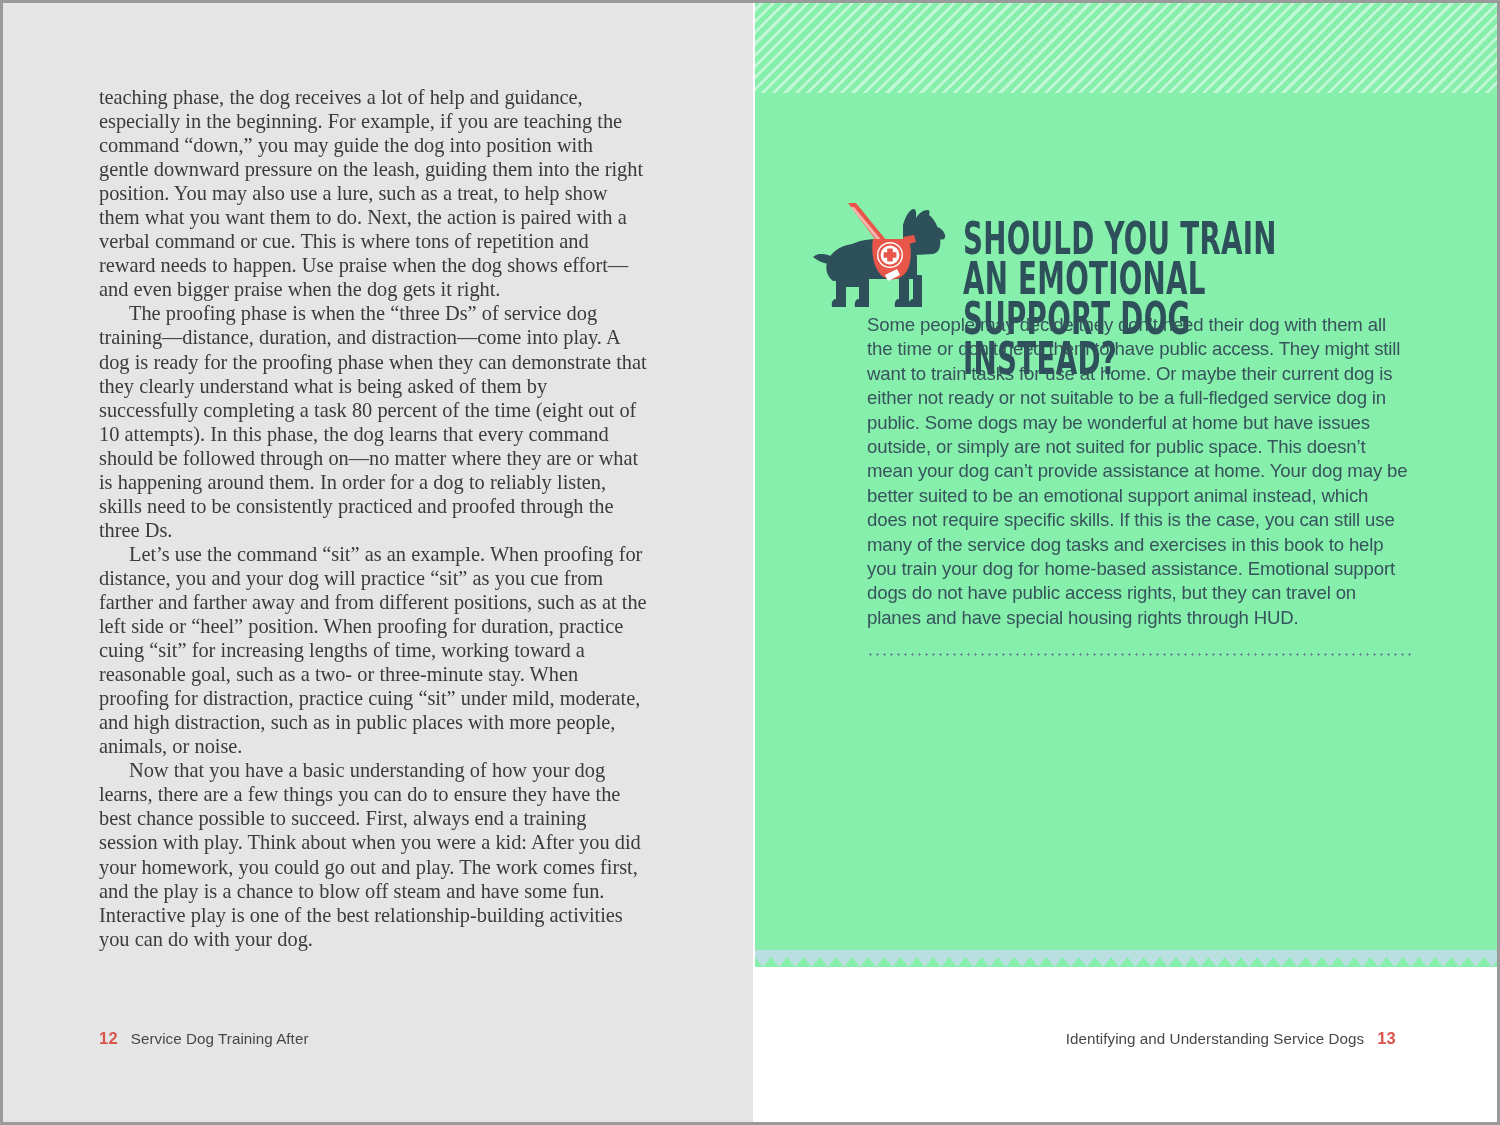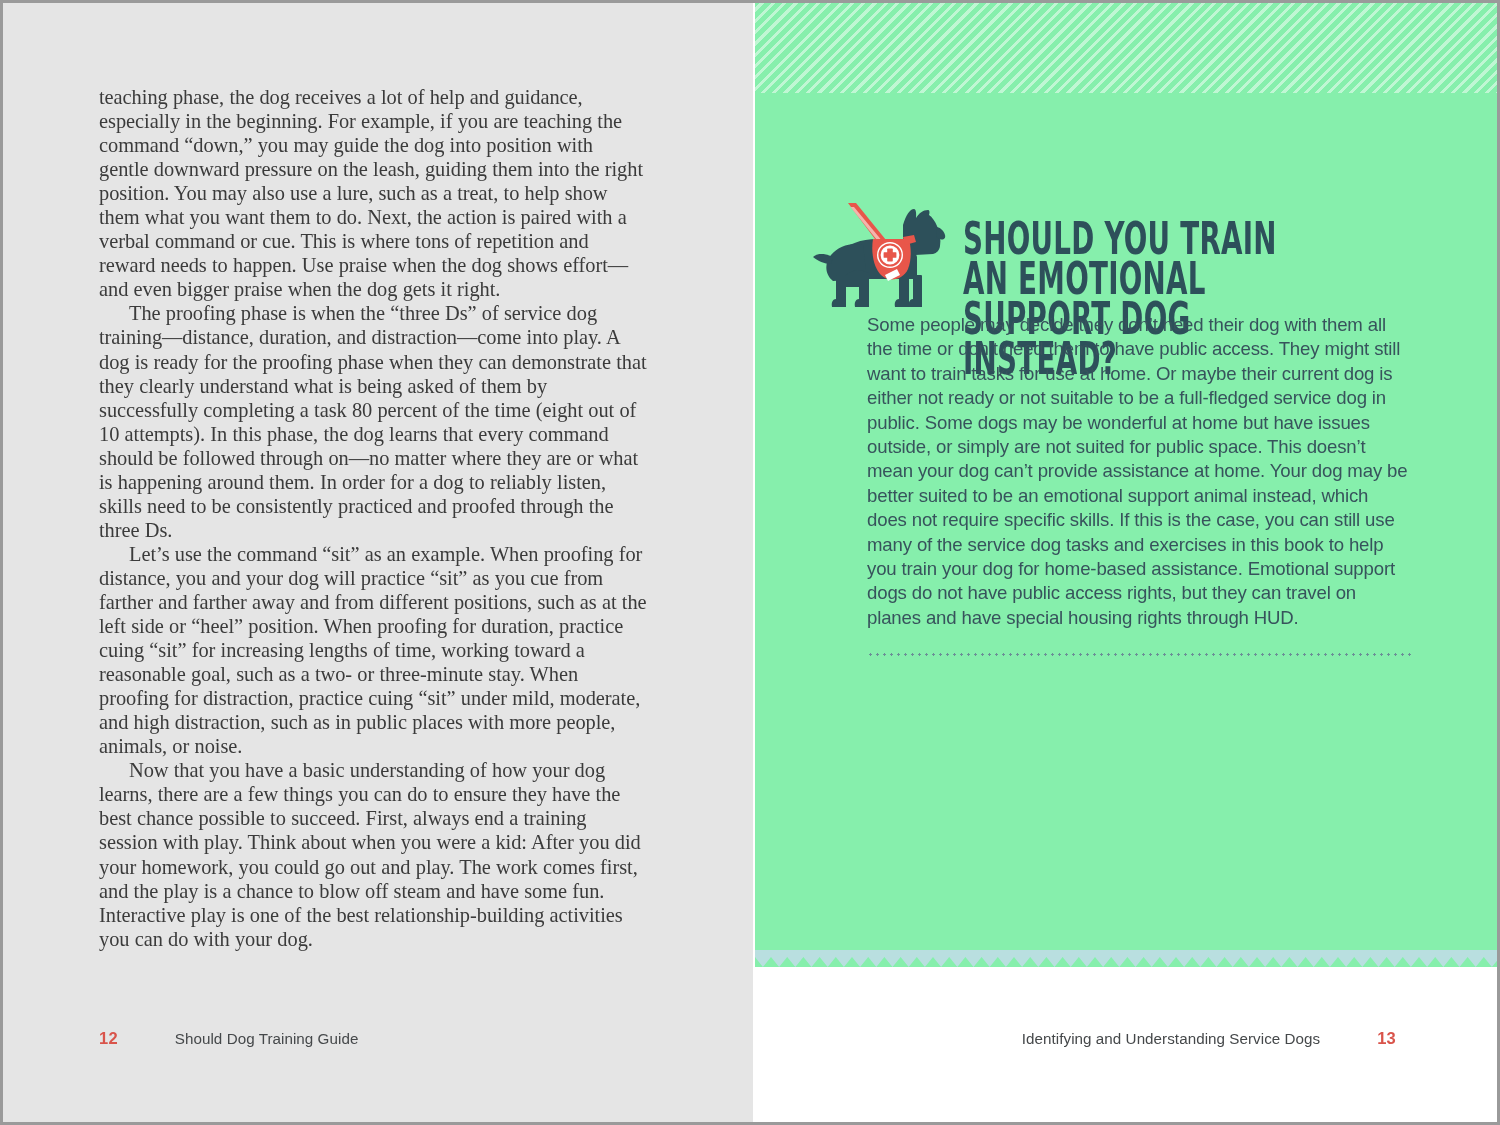--- a/index.html
+++ b/index.html
@@ -161,21 +161,20 @@
     background-position: left center;
   }
 
   
   .footer {
     position: absolute;
     bottom: 74px;
     display: flex;
     align-items: baseline;
     font-family: "Liberation Sans", sans-serif;
-    gap: 44px;
   }
   #footer-left  { left: 96px; }
   #footer-right { right: 104px; }
 
   .folio {
     font-size: 16.5px;
     font-weight: 700;
     color: #d9544b;
     letter-spacing: 0.2px;
   }
@@ -196,21 +195,21 @@
 
     <div id="left-body">
       <p>teaching phase, the dog receives a lot of help and guidance, especially in the beginning. For example, if you are teaching the command “down,” you may guide the dog into position with gentle downward pressure on the leash, guiding them into the right position. You may also use a lure, such as a treat, to help show them what you want them to do. Next, the action is paired with a verbal command or cue. This is where tons of repetition and reward needs to happen. Use praise when the dog shows effort—and even bigger praise when the dog gets it right.</p>
       <p>The proofing phase is when the “three Ds” of service dog training—distance, duration, and distraction—come into play. A dog is ready for the proofing phase when they can demonstrate that they clearly understand what is being asked of them by successfully completing a task 80 percent of the time (eight out of 10 attempts). In this phase, the dog learns that every command should be followed through on—no matter where they are or what is happening around them. In order for a dog to reliably listen, skills need to be consistently practiced and proofed through the three Ds.</p>
       <p>Let’s use the command “sit” as an example. When proofing for distance, you and your dog will practice “sit” as you cue from farther and farther away and from different positions, such as at the left side or “heel” position. When proofing for duration, practice cuing “sit” for increasing lengths of time, working toward a reasonable goal, such as a two- or three-minute stay. When proofing for distraction, practice cuing “sit” under mild, moderate, and high distraction, such as in public places with more people, animals, or noise.</p>
       <p>Now that you have a basic understanding of how your dog learns, there are a few things you can do to ensure they have the best chance possible to succeed. First, always end a training session with play. Think about when you were a kid: After you did your homework, you could go out and play. The work comes first, and the play is a chance to blow off steam and have some fun. Interactive play is one of the best relationship-building activities you can do with your dog.</p>
     </div>
 
     <div class="footer" id="footer-left">
       <span class="folio">12</span>
-      <span class="runhead">Should Dog Training Guide</span>
+      <span class="runhead">Service Dog Training After</span>
     </div>
 
   </div>
 
   <div id="page-right">
 
     <div id="teal-panel">
 
       <div id="stripe-band"></div>
 

